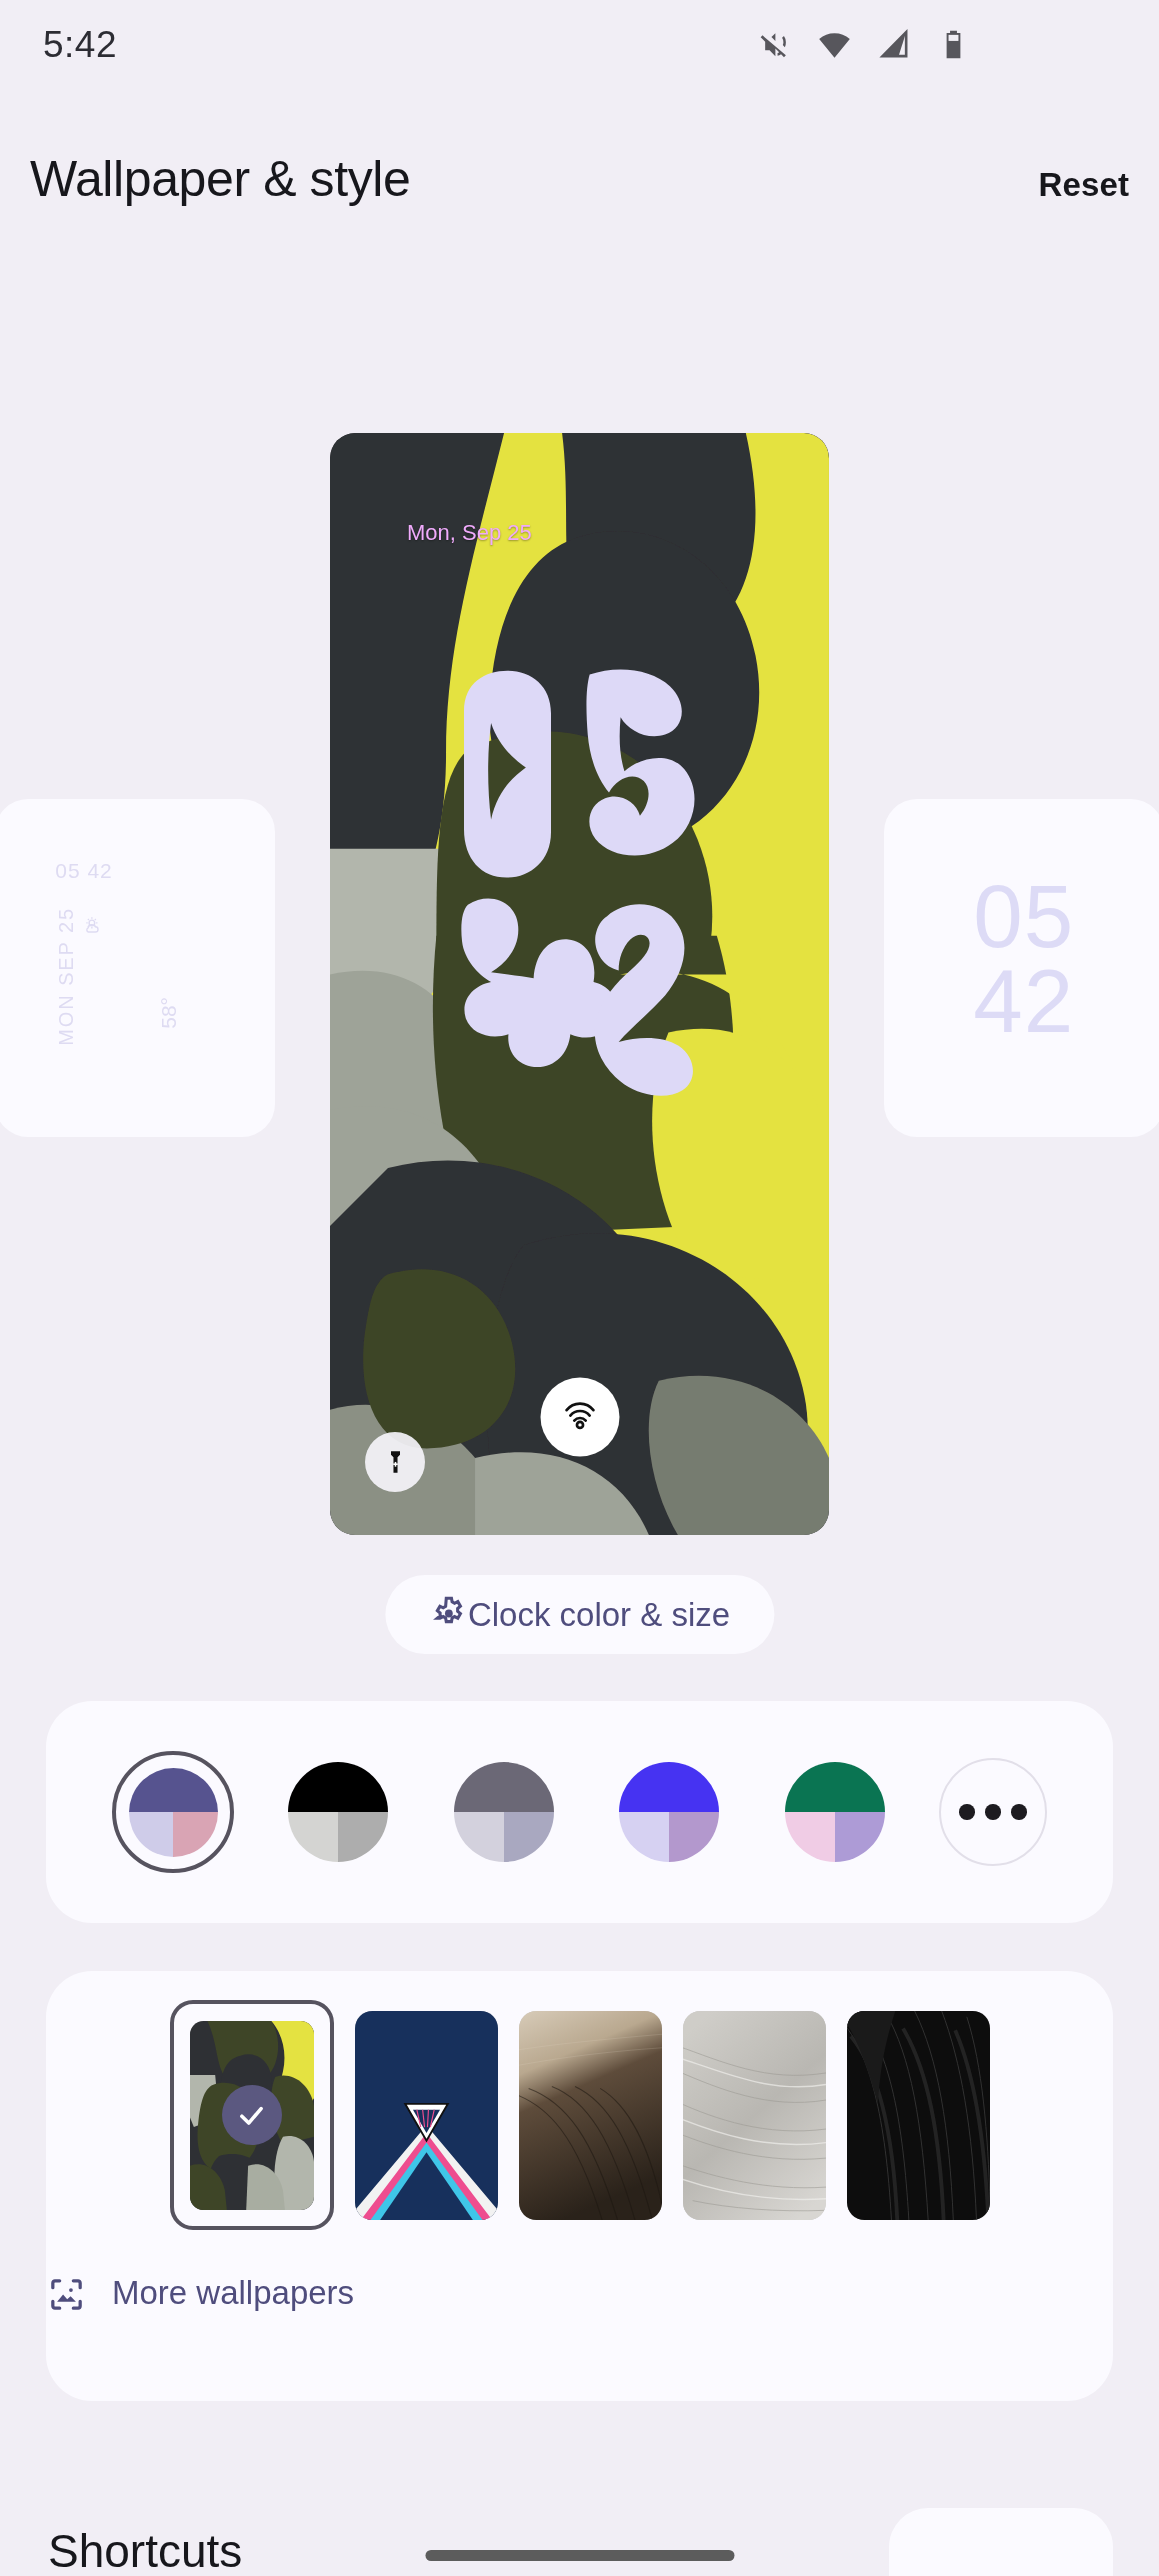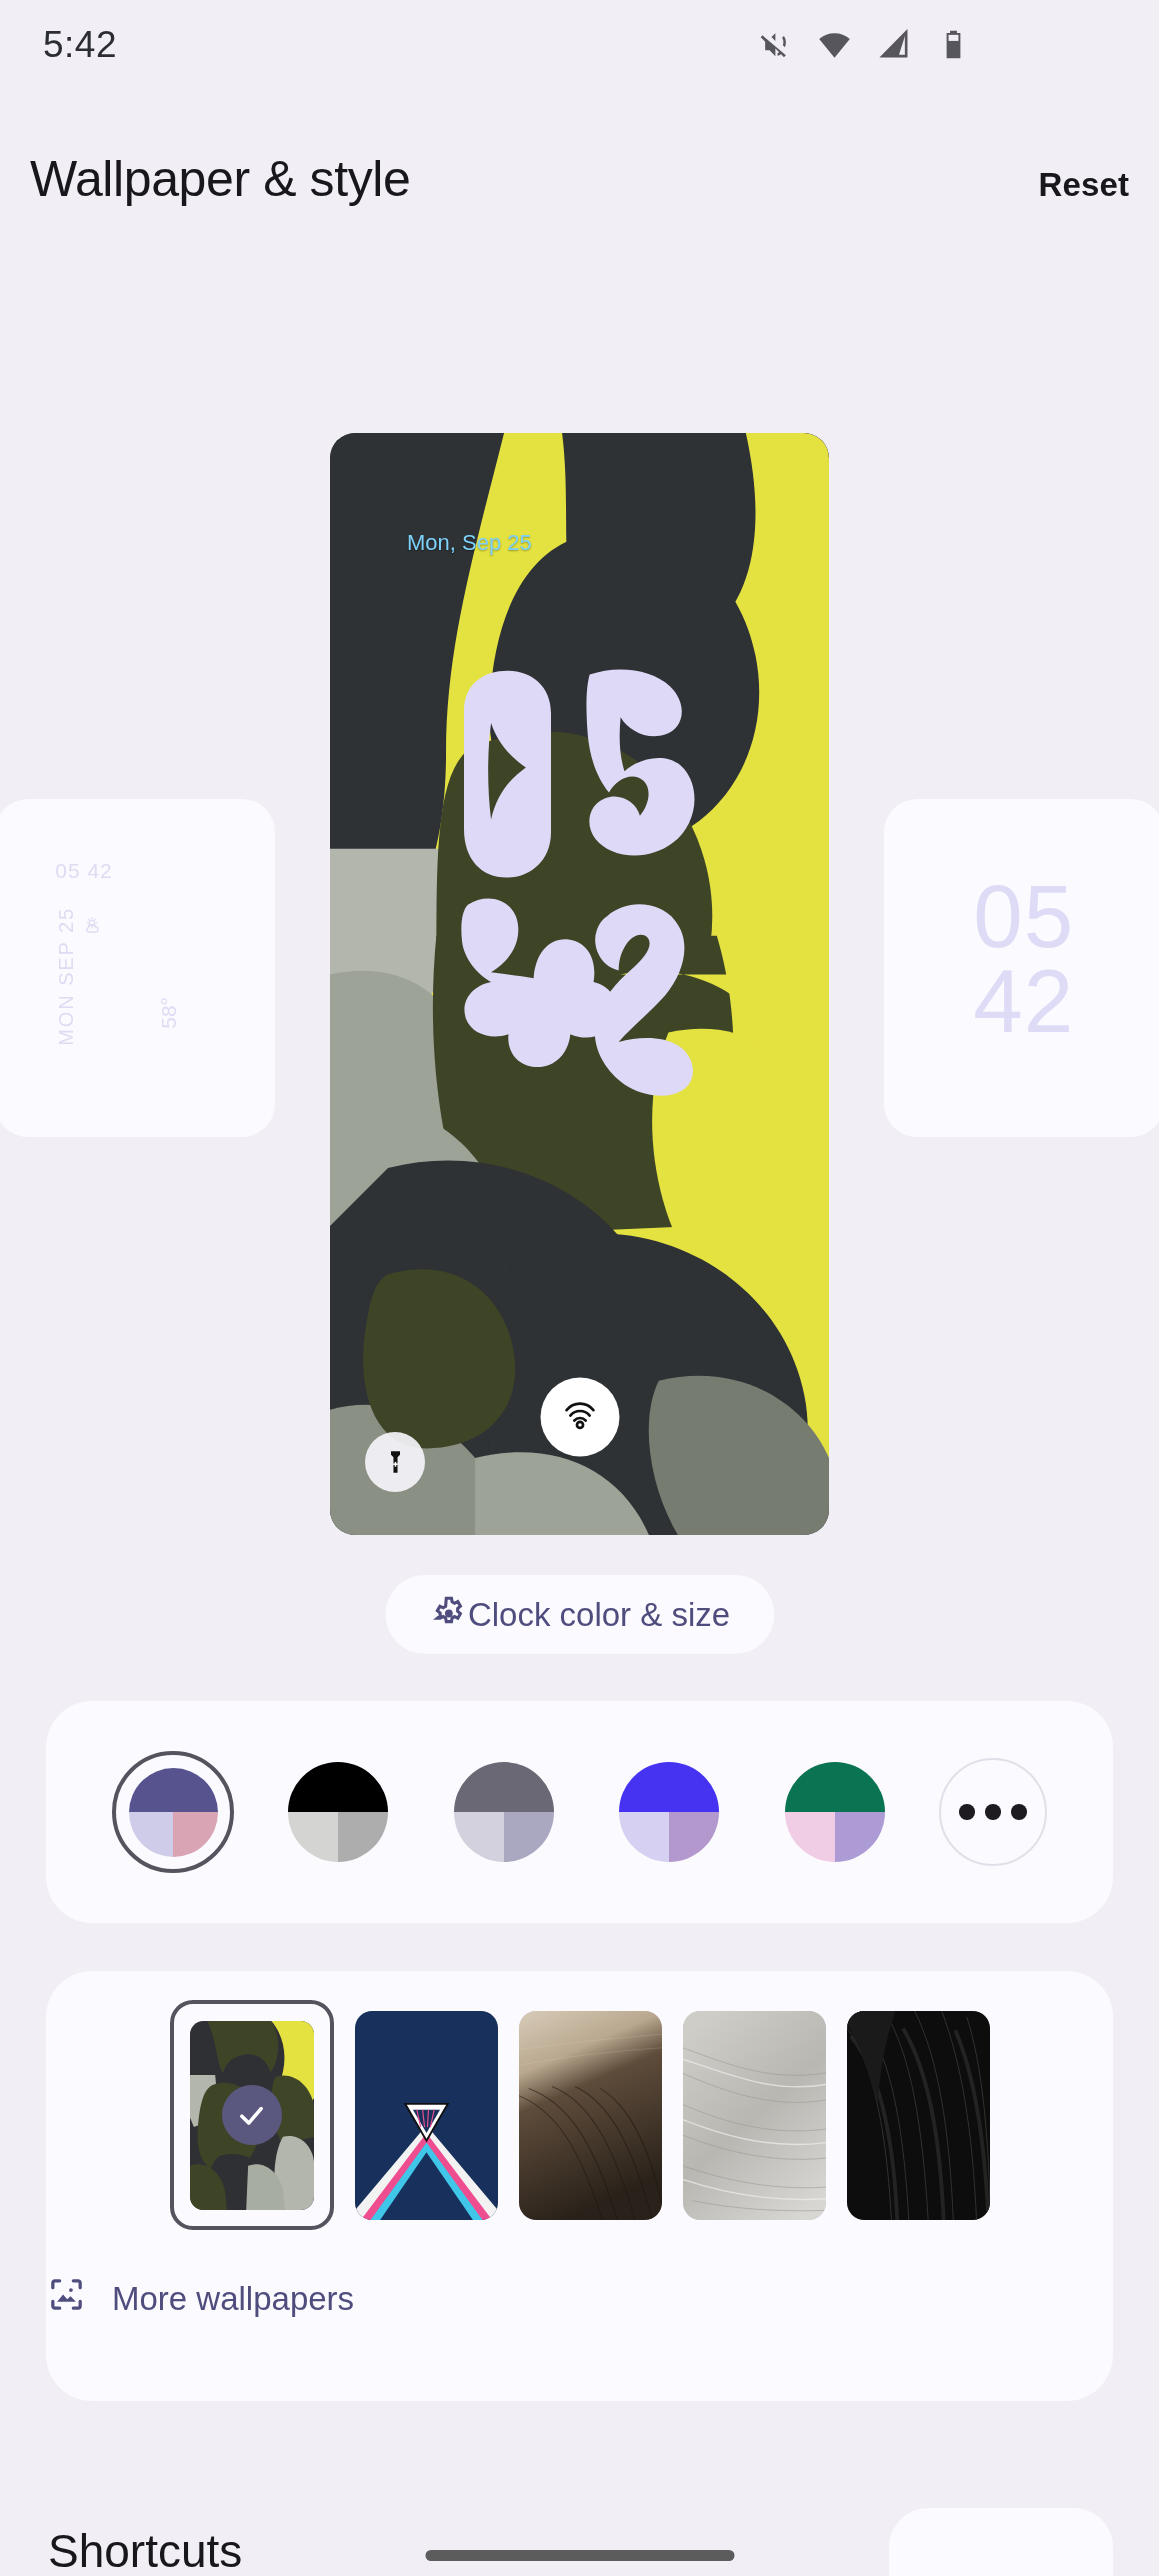--- a/index.html
+++ b/index.html
@@ -81,22 +81,22 @@
     color: #dddbf6; font-weight: 300; letter-spacing: 1px;
   }
 
   
   .preview {
     position: absolute; left: 330px; top: 0; width: 499px; height: 1102px;
     border-radius: 25px; overflow: hidden; background: #2c2e30;
   }
   .pv-layer { position: absolute; inset: 0; }
   .pv-date {
-    position: absolute; left: 77px; top: 97px;
-    font-size: 22px; color: #7dd3fc; z-index: 6;
+    position: absolute; left: 77px; top: 87px;
+    font-size: 22px; color: #f0abfc; z-index: 6;
     text-shadow: 0 1px 1.9px rgba(0,0,0,.35);
   }
   .pv-clock {
     position: absolute; left: 0; top: 230px; width: 499px;
     text-align: center; z-index: 6;
   }
   .pv-clock svg { display: block; margin: 0 auto; }
   .pv-fp {
     position: absolute; left: 50%; top: 984px; transform: translate(-50%,-50%);
     width: 79px; height: 79px; border-radius: 50%;
@@ -172,21 +172,21 @@
     position: relative; background: #ccc;
   }
   .thumb-wrap.selected .thumb { width: 124px; height: 189px; border-radius: 13.5px; }
   .thumb-check {
     position: absolute; left: 50%; top: 50%; transform: translate(-50%,-50%);
     width: 60px; height: 60px; border-radius: 50%;
     background: #5b5880; display: flex; align-items: center; justify-content: center;
     z-index: 4;
   }
   .more-wall {
-    display: flex; align-items: flex-end; justify-content: center; gap: 25px;
+    display: flex; align-items: flex-start; justify-content: center; gap: 25px;
     margin-top: 44px; cursor: pointer; background: none; border: 0; font-family: inherit;
   }
   .more-wall-label { font-size: 33px; color: #4f4d7d; }
 
   
   .shortcuts-title {
     position: absolute; left: 48px; top: 2524px;
     font-size: 46px; color: #17171c;
   }
   .bottom-card {

